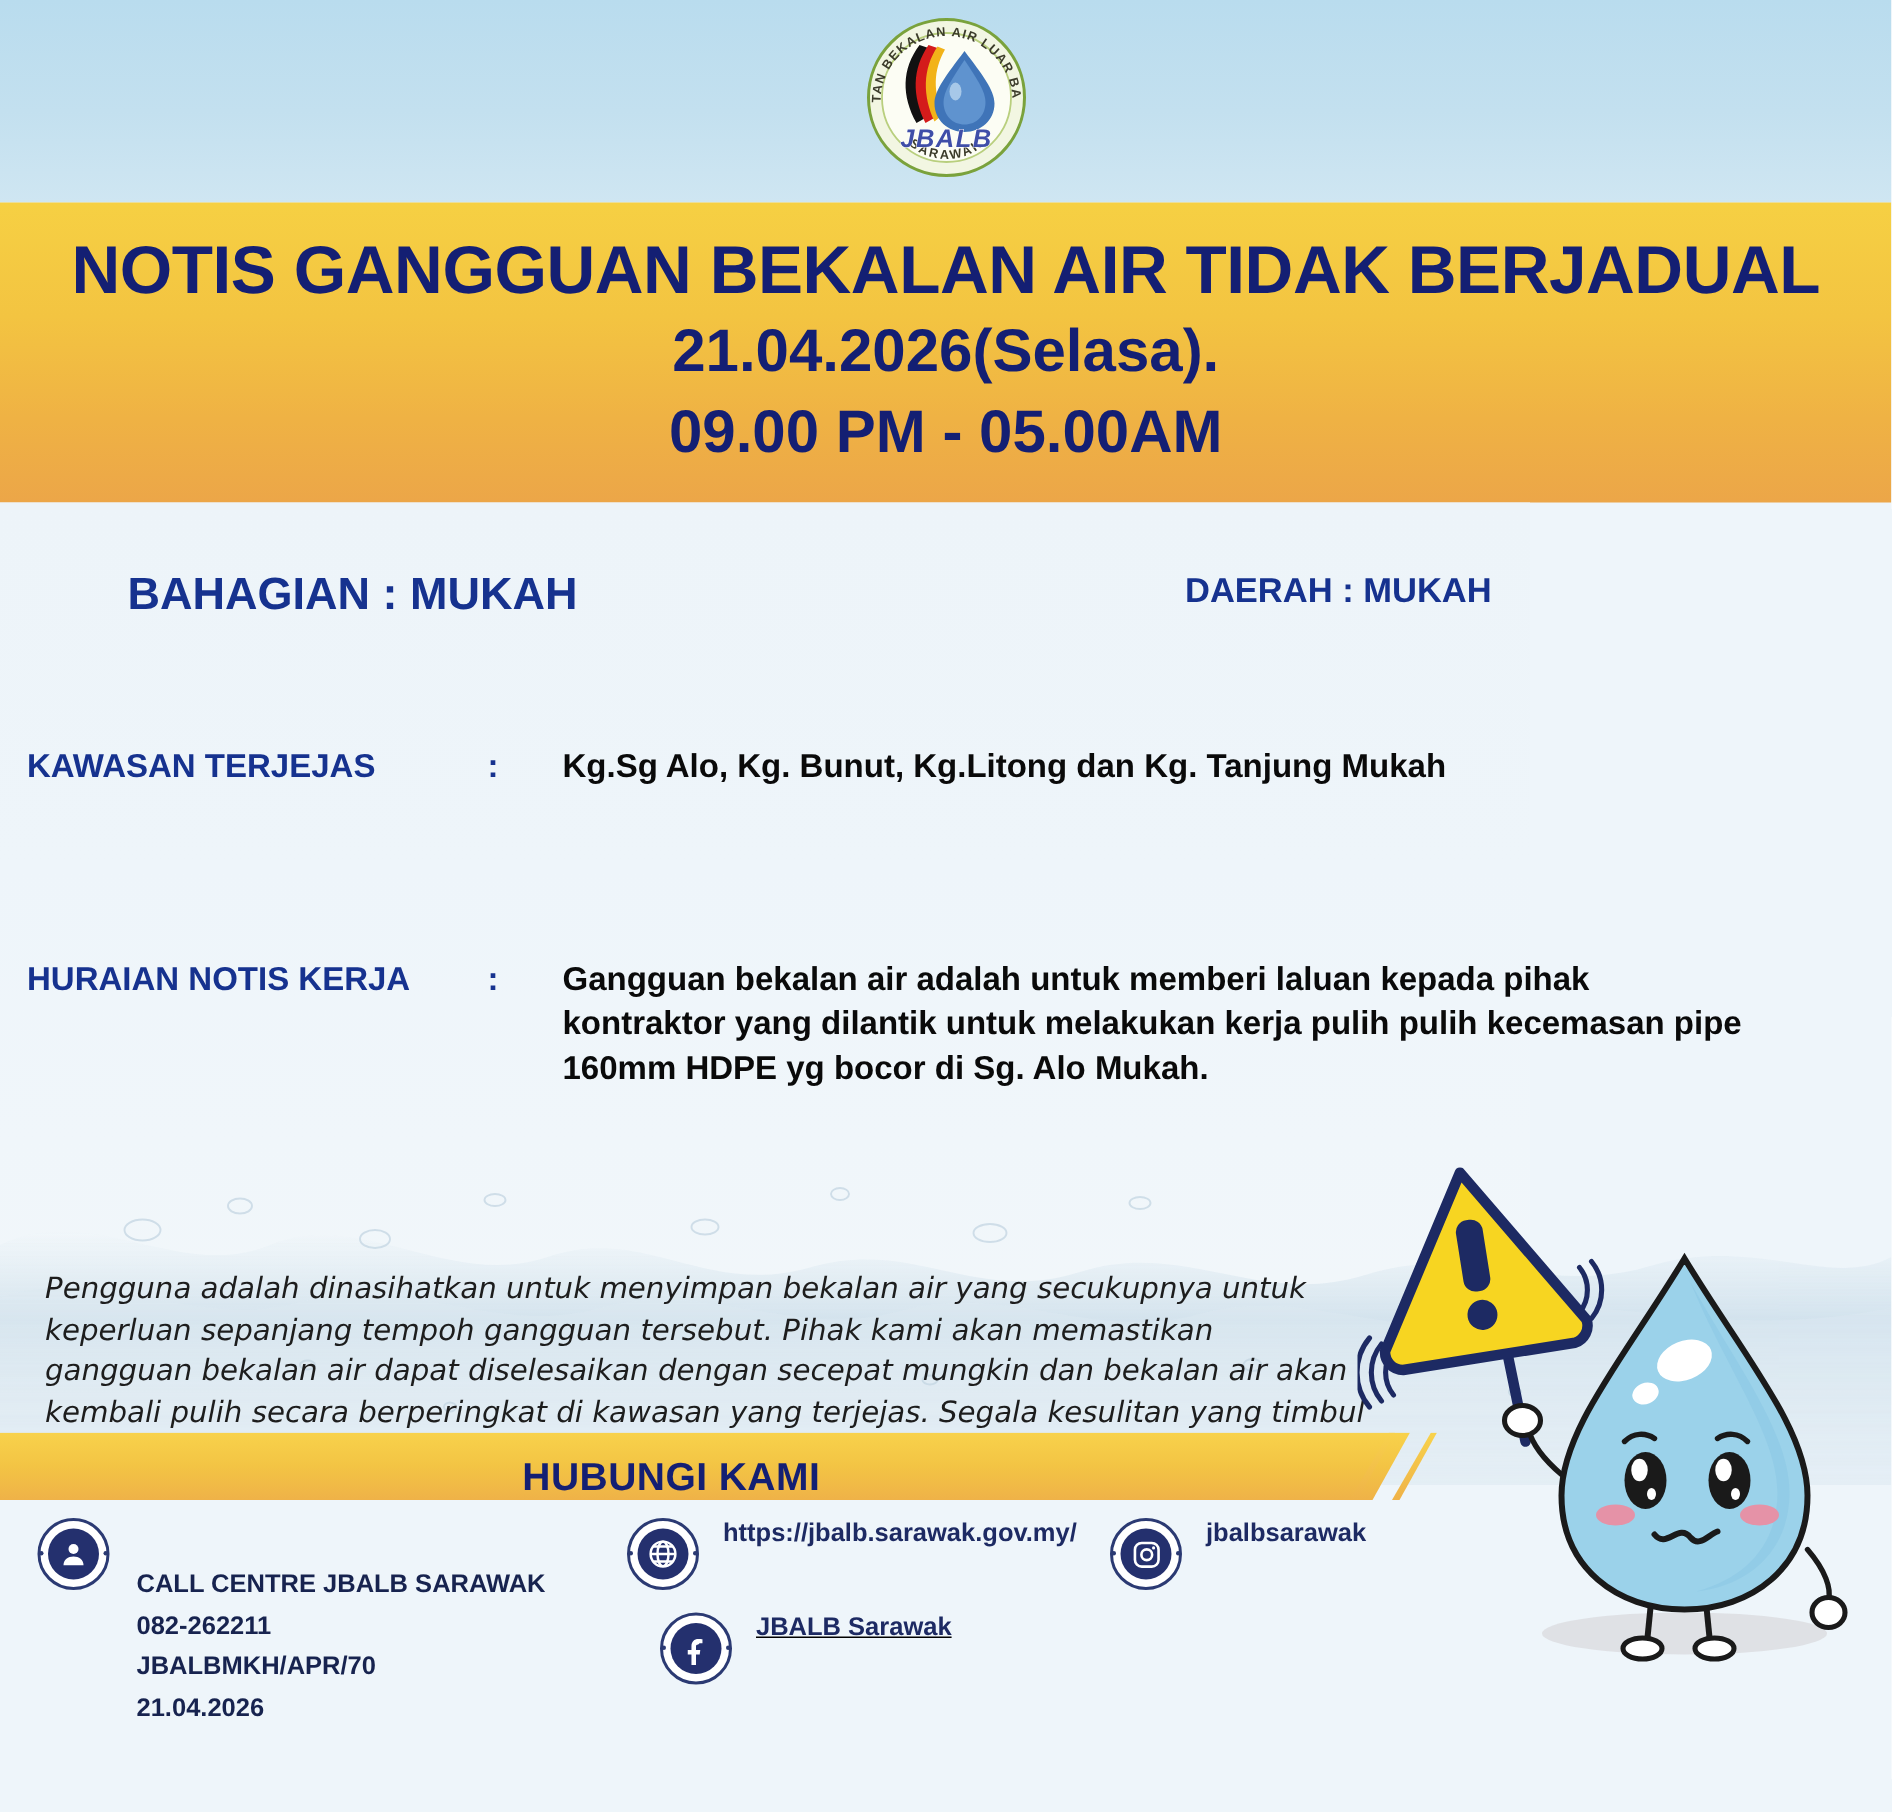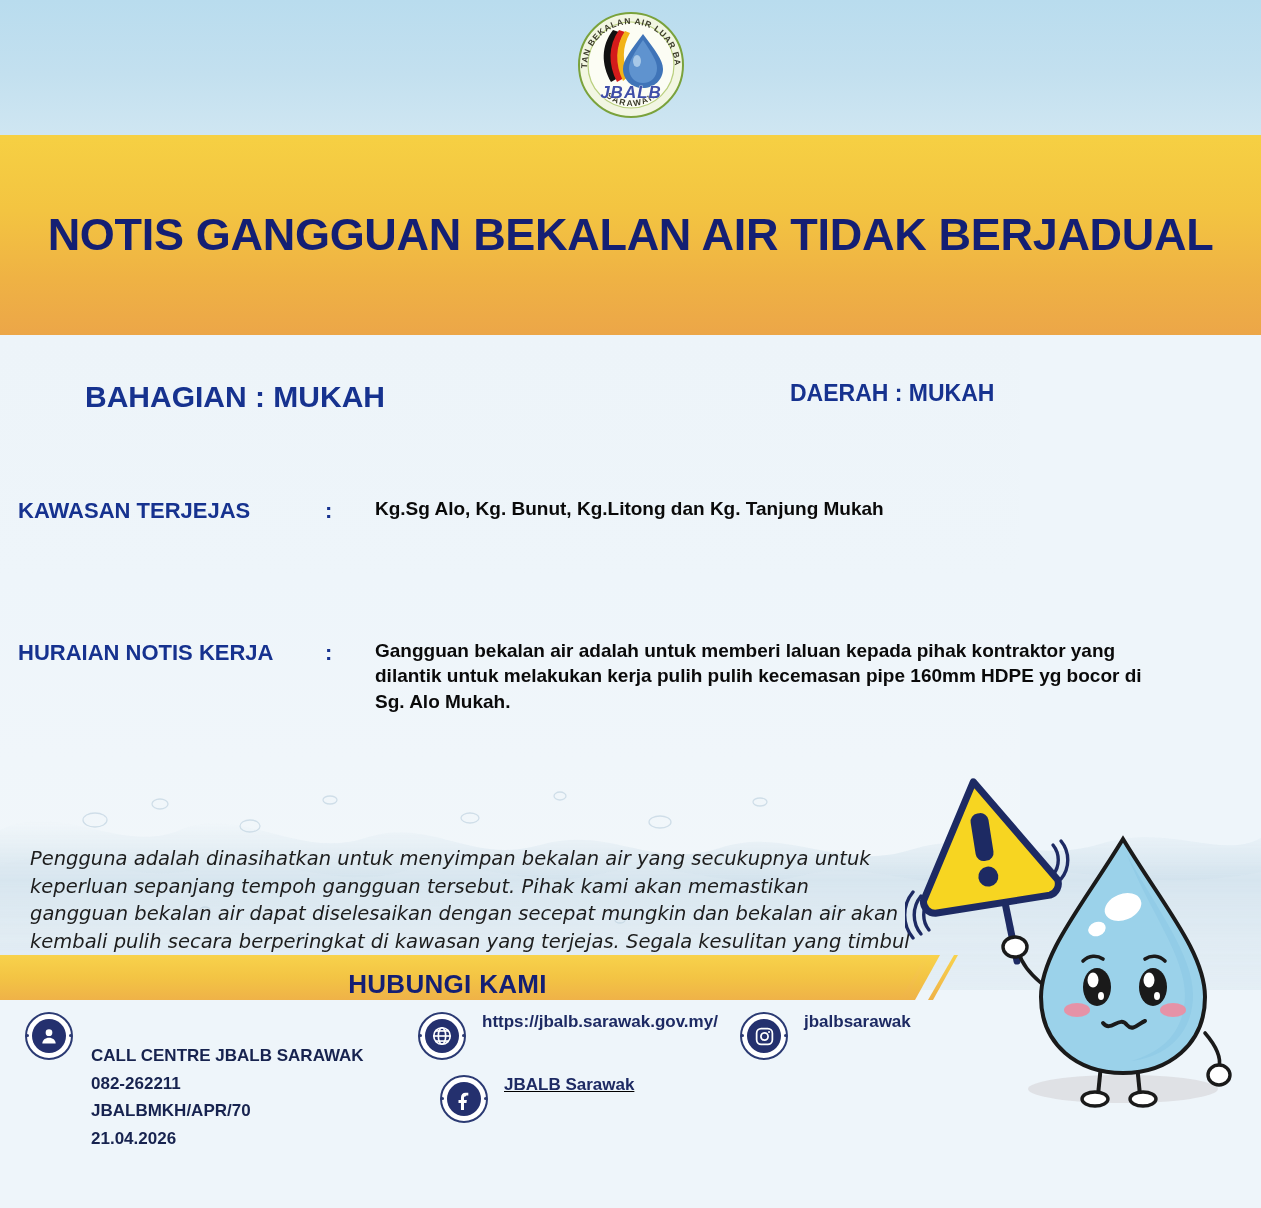--- a/index.html
+++ b/index.html
@@ -64,21 +64,21 @@
   .field .lbl{
     position:absolute;left:18px;top:0;
     font-size:22px;font-weight:bold;color:#16328f;white-space:nowrap;
   }
   .field .colon{
     position:absolute;left:325px;top:0;
     font-size:22px;font-weight:bold;color:#16328f;
   }
   .field .val{
     position:absolute;left:375px;top:-2px;
-    font-size:19px;font-weight:bold;color:#0a0a0a;
+    font-size:22px;font-weight:bold;color:#0a0a0a;
     line-height:1.33;width:790px;
   }
   #field-kawasan{top:163px;}
   #field-huraian{top:305px;}
 
   
   .splash{
     position:absolute;left:0;top:760px;width:1261px;height:230px;
     pointer-events:none;opacity:.85;
   }
@@ -184,20 +184,22 @@
         <path d="M72,34 C80,46 86,55 86,62 C86,71 80,77 72,77 C64,77 58,71 58,62 C58,55 64,46 72,34 Z" fill="#5f93cf"></path>
         <ellipse cx="66" cy="55" rx="4" ry="6" fill="#b9d6ee" opacity=".8"></ellipse>
 
         <text x="60" y="92" font-size="17" font-weight="bold" font-style="italic" fill="#3f4ea8" text-anchor="middle" stroke="#ffffff" stroke-width="0.6" paint-order="stroke" letter-spacing="1">JBALB</text>
       </svg>
     </div>
   </div>
 
   <div class="titleband">
     <div class="t-line1">NOTIS GANGGUAN BEKALAN AIR TIDAK BERJADUAL</div>
+    <div class="t-line2">21.04.2026(Selasa).</div>
+    <div class="t-line3">09.00 PM - 05.00AM</div>
   </div>
 
   <div class="body-area">
 
     <div class="region-row">
       <div class="bahagian">BAHAGIAN : MUKAH</div>
       <div class="daerah">DAERAH : MUKAH</div>
     </div>
 
     <div class="field" id="field-kawasan">

